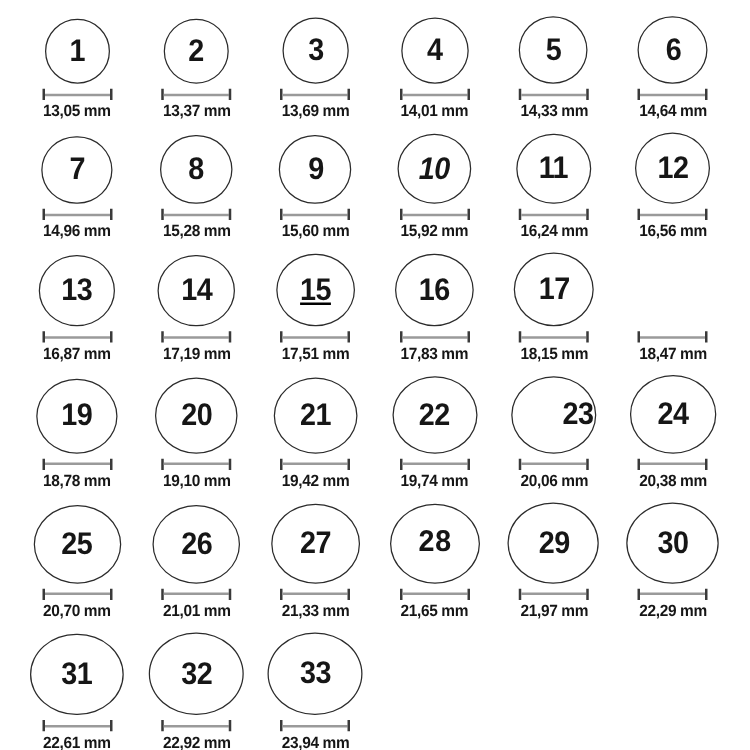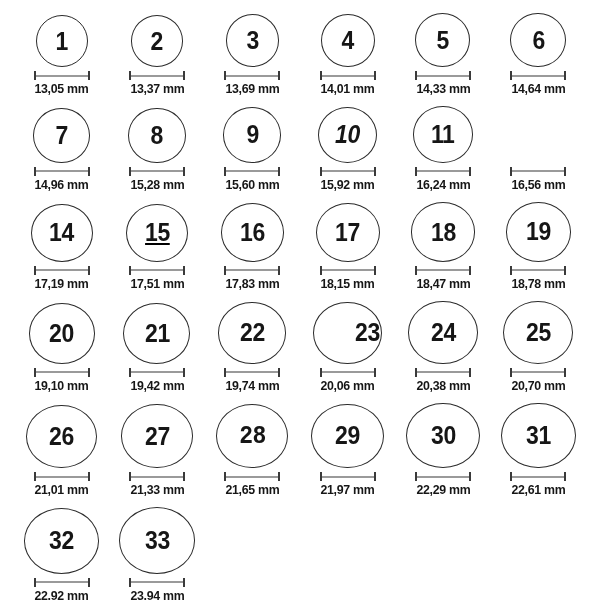--- a/index.html
+++ b/index.html
@@ -206,28 +206,42 @@
     </div>
     <div class="bar">
       <span class="tick"></span>
       <span class="bar-line"></span>
       <span class="tick"></span>
     </div>
     <div class="diam-label">16,24 mm</div>
   </div>
 
   <div class="cell">
+    <div class="ring-circle" style="width: 60.25px; height: 56.95px;">
+      <span class="ring-num">12</span>
+    </div>
     <div class="bar">
       <span class="tick"></span>
       <span class="bar-line"></span>
       <span class="tick"></span>
     </div>
     <div class="diam-label">16,56 mm</div>
   </div>
 
+  <div class="cell">
+    <div class="ring-circle" style="width: 61px; height: 57.4px;">
+      <span class="ring-num">13</span>
+    </div>
+    <div class="bar">
+      <span class="tick"></span>
+      <span class="bar-line"></span>
+      <span class="tick"></span>
+    </div>
+    <div class="diam-label">16,87 mm</div>
+  </div>
 
   <div class="cell">
     <div class="ring-circle" style="width: 61.75px; height: 57.85px;">
       <span class="ring-num">14</span>
     </div>
     <div class="bar">
       <span class="tick"></span>
       <span class="bar-line"></span>
       <span class="tick"></span>
     </div>
@@ -264,23 +278,20 @@
     </div>
     <div class="bar">
       <span class="tick"></span>
       <span class="bar-line"></span>
       <span class="tick"></span>
     </div>
     <div class="diam-label">18,15 mm</div>
   </div>
 
   <div class="cell">
-    <div class="ring-circle" style="width: 64.75px; height: 59.65px;">
-      <span class="ring-num">18</span>
-    </div>
     <div class="bar">
       <span class="tick"></span>
       <span class="bar-line"></span>
       <span class="tick"></span>
     </div>
     <div class="diam-label">18,47 mm</div>
   </div>
 
   <div class="cell">
     <div class="ring-circle" style="width: 65.5px; height: 60.1px;">

